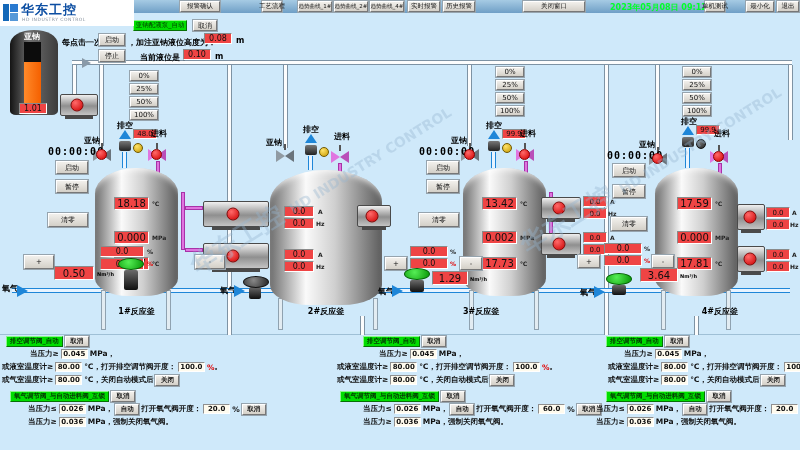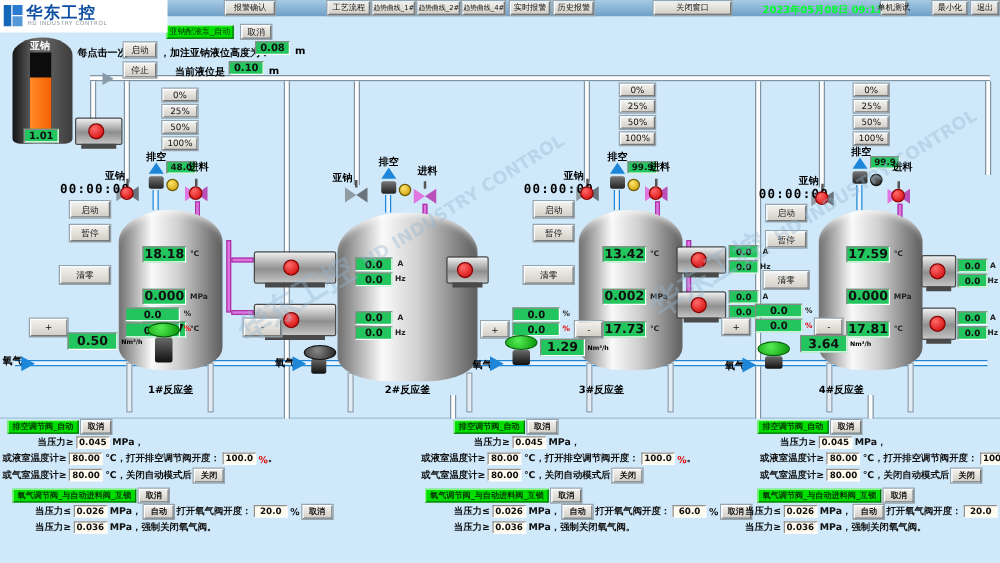--- a/index.html
+++ b/index.html
@@ -10,21 +10,21 @@
 .tbtn{position:absolute;top:1px;height:11px;background:linear-gradient(180deg,#f2f0ec,#d4d0c8);border:1px solid;border-color:#fff #777 #777 #fff;box-shadow:0 0 0 1px #96a4ae;font-size:6.5px;color:#111;display:flex;align-items:center;justify-content:center;cursor:pointer;white-space:nowrap;z-index:11}
 #logo{position:absolute;left:0;top:0;width:134px;height:26px;background:#fff;z-index:12;overflow:hidden}
 #logo .ic1{position:absolute;left:3px;top:4px;width:6px;height:17px;background:#1468b8}
 #logo .ic2{position:absolute;left:10px;top:4px;width:8px;height:8px;background:#2a7ad0}
 #logo .ic3{position:absolute;left:10px;top:13px;width:8px;height:8px;background:#5598d8}
 #logo .cn{position:absolute;left:21px;top:1px;font-size:13px;font-weight:bold;color:#0c4ea2;letter-spacing:1px}
 #logo .en{position:absolute;left:22px;top:17px;font-size:4.5px;color:#8a94a0;letter-spacing:.5px}
 .dtime{position:absolute;left:610px;top:2px;font-size:8px;font-weight:bold;color:#00ff2a;z-index:11;white-space:nowrap}
 
 .btn{position:absolute;background:linear-gradient(180deg,#f2f0ec,#d4d0c8);border:1px solid;border-color:#fff #777 #777 #fff;box-shadow:0 0 0 1px #96a4ae;font-size:7px;color:#111;display:flex;align-items:center;justify-content:center;cursor:pointer;z-index:3;white-space:nowrap}
-.disp{position:absolute;background:#22c55e;border:1px solid;border-color:#8a8a8a #fff #fff #8a8a8a;font-size:8px;font-weight:bold;color:#101010;display:flex;align-items:center;justify-content:center;z-index:3;white-space:nowrap}
+.disp{position:absolute;background:#ef4444;border:1px solid;border-color:#8a8a8a #fff #fff #8a8a8a;font-size:8px;font-weight:normal;color:#101010;display:flex;align-items:center;justify-content:center;z-index:3;white-space:nowrap}
 .big{font-size:10px}
 .gbtn{position:absolute;background:#00dd00;border:1px solid;border-color:#8cf58c #067006 #067006 #8cf58c;font-size:6.5px;color:#033803;display:flex;align-items:center;justify-content:center;z-index:4;white-space:nowrap;cursor:pointer}
 .lbl{position:absolute;font-size:8px;font-weight:bold;color:#000;white-space:nowrap;z-index:3}
 .u{font-size:6px;font-weight:bold;color:#222}
 .timer{position:absolute;font-family:"DejaVu Sans Mono",monospace;font-size:10px;font-weight:bold;color:#000;z-index:3;letter-spacing:1px}
 .red{color:#e00000}
 
 .hpipe{position:absolute;height:5px;background:#fdfdfd;border-top:1px solid #7e93a4;border-bottom:1px solid #7e93a4;z-index:1}
 .vpipe{position:absolute;width:5px;background:#fdfdfd;border-left:1px solid #7e93a4;border-right:1px solid #7e93a4;z-index:1}
 .bluepipe{position:absolute;height:5px;background:#e8f4ff;border-top:1px solid #1e86d8;border-bottom:1px solid #1e86d8;z-index:1}
@@ -67,21 +67,21 @@
 </style>
 </head>
 <body>
 
 <div id="screen">
 
   <div id="toolbar">
     <div class="dtime">2023年05月08日 09:12:01</div>
   </div>
   <div class="tbtn" style="left:180px;width:40px">报警确认</div>
-  <div class="tbtn" style="left:262px;width:34px">工艺流程</div>
+  <div class="tbtn" style="left:262px;width:20px">工艺流程</div>
   <div class="tbtn" style="left:298px;width:34px;font-size:5.5px">趋势曲线_1#</div>
   <div class="tbtn" style="left:334px;width:34px;font-size:5.5px">趋势曲线_2#</div>
   <div class="tbtn" style="left:370px;width:34px;font-size:5.5px">趋势曲线_4#</div>
   <div class="tbtn" style="left:408px;width:32px">实时报警</div>
   <div class="tbtn" style="left:443px;width:32px">历史报警</div>
   <div class="tbtn" style="left:523px;width:62px">关闭窗口</div>
   <div class="tbtn" style="left:705px;width:20px">单机测试</div>
   <div class="tbtn" style="left:746px;width:28px">最小化</div>
   <div class="tbtn" style="left:777px;width:22px">退出</div>
   <div id="logo">
@@ -326,21 +326,21 @@
 
   <div class="leg" style="left:661px;top:290px;height:40px"></div>
   <div class="leg" style="left:726px;top:290px;height:40px"></div>
   <div class="vessel" style="left:655px;top:168px;width:83px;height:128px"></div>
   <div class="disp big" style="left:677px;top:197px;width:35px;height:13px">17.59</div>
   <div class="lbl u" style="left:715px;top:200px">℃</div>
   <div class="disp big" style="left:677px;top:231px;width:35px;height:13px">0.000</div>
   <div class="lbl u" style="left:715px;top:234px">MPa</div>
   <div class="disp big" style="left:677px;top:257px;width:35px;height:13px">17.81</div>
   <div class="lbl u" style="left:715px;top:260px">℃</div>
-  <div class="lbl" style="left:655px;top:306px;width:83px;text-align:left">4#反应釜</div>
+  <div class="lbl" style="left:655px;top:306px;width:83px;text-align:right">4#反应釜</div>
 
   <div class="timer" style="left:607px;top:150px">00:00:00</div>
   <div class="btn" style="left:613px;top:164px;width:32px;height:13px">启动</div>
   <div class="btn" style="left:613px;top:185px;width:32px;height:13px">暂停</div>
   <div class="btn" style="left:611px;top:217px;width:36px;height:14px">清零</div>
 
   <div class="btn" style="left:578px;top:255px;width:22px;height:13px">+</div>
   <div class="disp" style="left:604px;top:243px;width:38px;height:11px">0.0</div>
   <div class="lbl u" style="left:644px;top:245px">%</div>
   <div class="disp" style="left:604px;top:255px;width:38px;height:11px">0.0</div>

